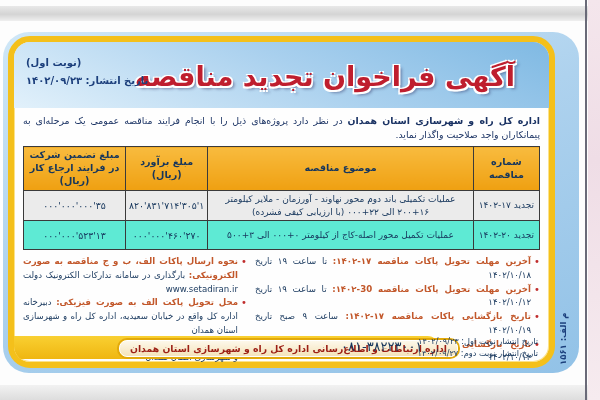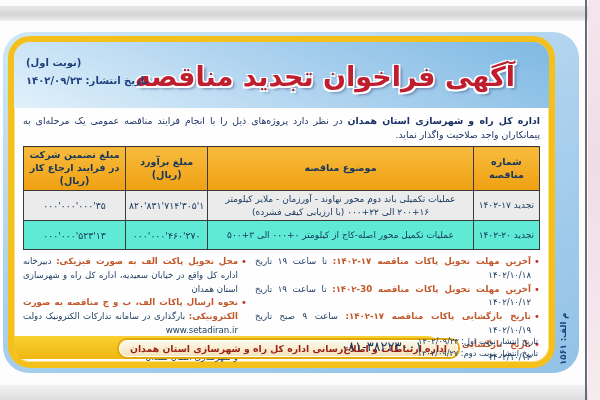--- a/index.html
+++ b/index.html
@@ -121,22 +121,22 @@
 
         <div class="bullets">
           <ul class="bl-right">
             <li><span class="b-label">آخرین مهلت تحویل پاکات مناقصه ۱۷-۱۴۰۲:</span> <span class="b-value">تا ساعت ۱۹ تاریخ ۱۴۰۲/۱۰/۱۸</span></li>
             <li><span class="b-label">آخرین مهلت تحویل پاکات مناقصه 30-۱۴۰۲:</span> <span class="b-value">تا ساعت ۱۹ تاریخ ۱۴۰۲/۱۰/۱۲</span></li>
             <li><span class="b-label">تاریخ بازگشایی پاکات مناقصه ۱۷-۱۴۰۲:</span> <span class="b-value">ساعت ۹ صبح تاریخ ۱۴۰۲/۱۰/۱۹</span></li>
             <li><span class="b-label">تاریخ بازگشایی پاکات مناقصه ۲۰-۱۴۰۲:</span> <span class="b-value">ساعت ۹ صبح تاریخ ۱۴۰۲/۱۰/۱۳</span></li>
 
           </ul>
           <ul class="bl-left">
+            <li><span class="b-label">نحوه ارسال پاکات الف، ب و ج مناقصه به صورت الکترونیکی:</span> <span class="b-value">بارگذاری در سامانه تدارکات الکترونیک دولت www.setadiran.ir</span></li>
             <li><span class="b-label">محل تحویل پاکت الف به صورت فیزیکی:</span> <span class="b-value">دبیرخانه اداره کل واقع در خیابان سعیدیه، اداره کل راه و شهرسازی استان همدان</span></li>
-            <li><span class="b-label">نحوه ارسال پاکات الف، ب و ج مناقصه به صورت الکترونیکی:</span> <span class="b-value">بارگذاری در سامانه تدارکات الکترونیک دولت www.setadiran.ir</span></li>
             <li><span class="b-label">محل بازگشایی پاکات:</span> <span class="b-value">سی متری سعیدیه، اداره کل راه و شهرسازی استان همدان</span></li>
           </ul>
         </div>
 
         <div class="ad-footer">
           <div class="footer-band"></div>
           <div class="dept-box">اداره ارتباطات و اطلاع‌رسانی اداره کل راه و شهرسازی استان همدان</div>
           <div class="phone">۰۸۱-۳۸۲۲۳۰۰۱</div>
           <div class="pub-dates">
             <div>تاریخ انتشار نوبت اول: ۱۴۰۲/۰۹/۲۳</div>

